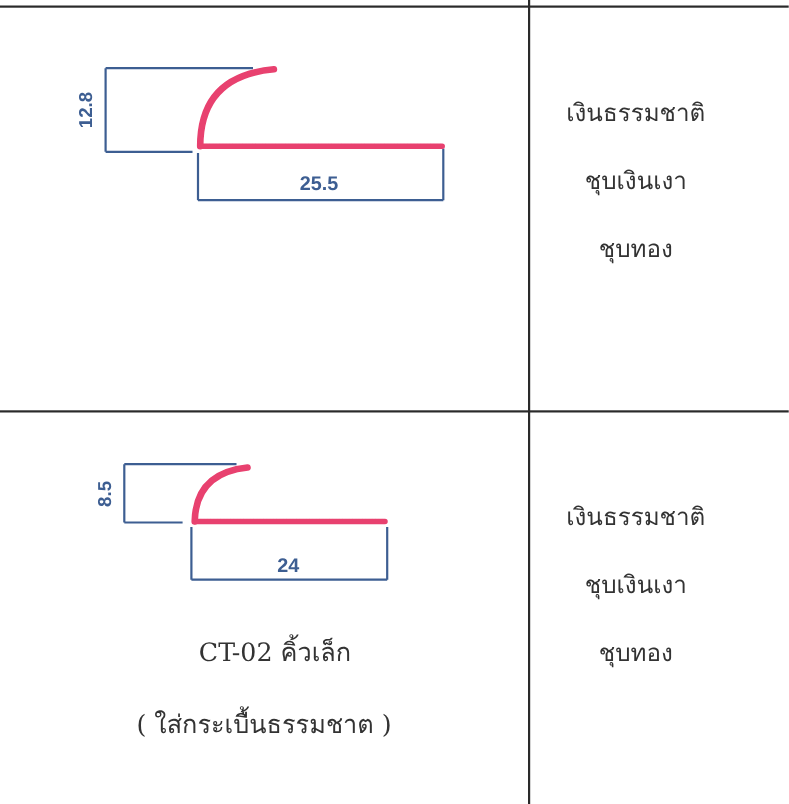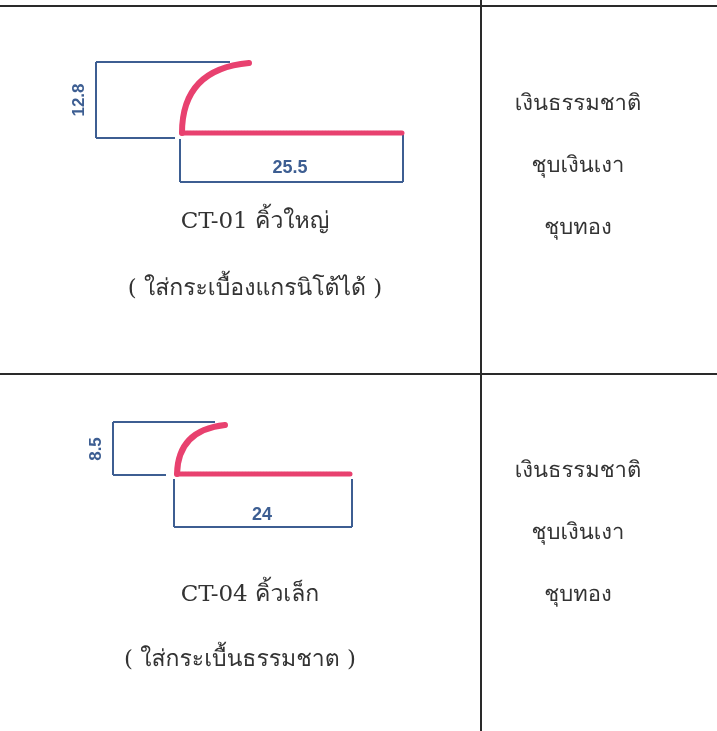--- a/index.html
+++ b/index.html
@@ -29,42 +29,40 @@
 
     <line x1="180" y1="132" x2="180" y2="175" stroke="#3d5e92" stroke-width="2"></line>
     <line x1="403" y1="128" x2="403" y2="175" stroke="#3d5e92" stroke-width="2"></line>
     <line x1="180" y1="175" x2="403" y2="175" stroke="#3d5e92" stroke-width="2"></line>
     <text class="dim-label" x="84" y="93" font-size="17" text-anchor="middle" transform="rotate(-90 84 93)">12.8</text>
     <text class="dim-label" x="290" y="166" font-size="18" text-anchor="middle">25.5</text>
 
     <path d="M182 126 Q182 62 249 56" fill="none" stroke="#e8416f" stroke-width="6" stroke-linecap="round"></path>
     <line x1="182" y1="126" x2="402" y2="126" stroke="#e8416f" stroke-width="5" stroke-linecap="round" stroke-dasharray="2 1"></line>
   </svg>
-  <div class="caption" style="left:45px;top:195px;">CT-01 คิ้วใหญ่</div>
-  <div class="caption" style="left:45px;top:262px;">( ใส่กระเบื้องแกรนิโต้ได้ )</div>
 </div>
 <div class="finish" style="left:482px;top:85px;">
   <div style="height:62px;">เงินธรรมชาติ</div>
   <div style="height:62px;">ชุบเงินเงา</div>
   <div>ชุบทอง</div>
 </div>
 
 <div class="cell" style="left:0;top:375px;width:480px;height:356px;">
   <svg class="diagram" width="480" height="180" style="left:0;top:0;">
     <line x1="113" y1="47" x2="113" y2="100" stroke="#3d5e92" stroke-width="2"></line>
     <line x1="113" y1="47" x2="215" y2="47" stroke="#3d5e92" stroke-width="2"></line>
     <line x1="113" y1="100" x2="166" y2="100" stroke="#3d5e92" stroke-width="2"></line>
     <line x1="174" y1="104" x2="174" y2="152" stroke="#3d5e92" stroke-width="2"></line>
     <line x1="352" y1="104" x2="352" y2="152" stroke="#3d5e92" stroke-width="2"></line>
     <line x1="174" y1="152" x2="352" y2="152" stroke="#3d5e92" stroke-width="2"></line>
     <text class="dim-label" x="101" y="74" font-size="17" text-anchor="middle" transform="rotate(-90 101 74)">8.5</text>
     <text class="dim-label" x="262" y="145" font-size="18" text-anchor="middle">24</text>
     <path d="M177 99 Q178 55 225 50" fill="none" stroke="#e8416f" stroke-width="6" stroke-linecap="round"></path>
     <line x1="177" y1="99" x2="350" y2="99" stroke="#e8416f" stroke-width="5" stroke-linecap="round" stroke-dasharray="2 1"></line>
   </svg>
-  <div class="caption" style="left:40px;top:200px;">CT-04  คิ้วเล็ก</div>
+  <div class="caption" style="left:40px;top:200px;">CT-02  คิ้วเล็ก</div>
   <div class="caption" style="left:30px;top:265px;">( ใส่กระเบื้นธรรมชาต )</div>
 </div>
 <div class="finish" style="left:482px;top:452px;">
   <div style="height:62px;">เงินธรรมชาติ</div>
   <div style="height:62px;">ชุบเงินเงา</div>
   <div>ชุบทอง</div>
 </div>
 
 </body></html>

